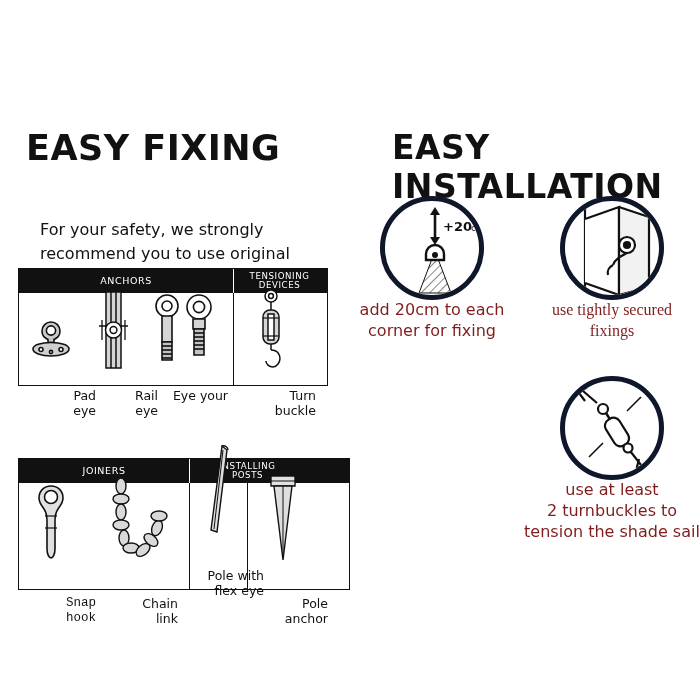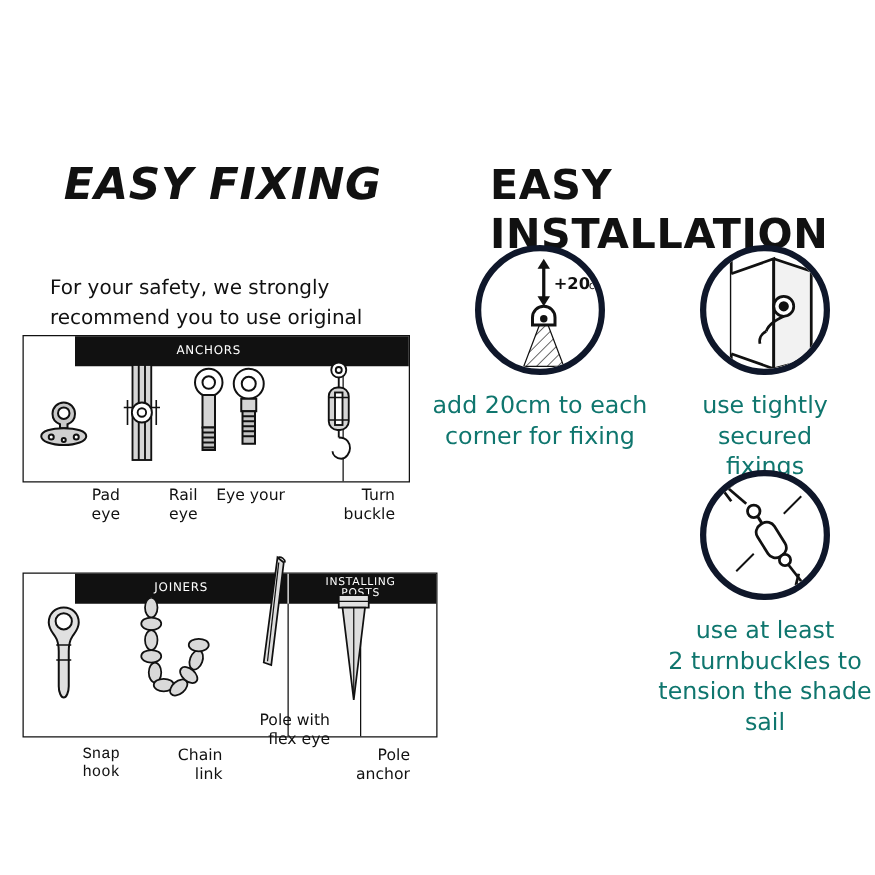--- a/index.html
+++ b/index.html
@@ -23,24 +23,23 @@
 
   
   .col-title {
     position: absolute;
     font-family: "DejaVu Sans", sans-serif;
     font-weight: bold;
     letter-spacing: 0.5px;
     color: #111111;
   }
   #title-left {
-    left: 51px;
+    left: 26px;
     top: 128px;
     font-size: 35px;
-    font-style: italic;
   }
   #title-right {
     left: 392px;
     top: 128px;
     font-size: 33px;
   }
 
   
   .safety-note {
     position: absolute;
@@ -50,21 +49,20 @@
     font-size: 16px;
     line-height: 1.5;
     color: #111111;
   }
 
   .panel {
     position: absolute;
     border: 1.6px solid #111111;
     box-sizing: border-box;
     background: #ffffff;
-    padding-left: 41px;
   }
   #panel-anchors { left: 18px; top: 268px; width: 310px; height: 118px; }
   #panel-joiners { left: 18px; top: 458px; width: 332px; height: 132px; }
 
   .panel-head {
     display: flex;
     height: 24px;
     background: #111111;
     color: #ffffff;
   }
@@ -146,45 +144,45 @@
     height: 104px;
     border: 5px solid #0f172a;
     border-radius: 50%;
     margin: 0 auto;
     position: relative;
     overflow: hidden;
     background: #ffffff;
     box-sizing: border-box;
   }
   .step .cap {
-    margin-top: 12px;
-    font-size: 19px;
+    font-size: 16px;
     line-height: 1.3;
-    color: #0f766e;
+    color: #7f1d1d;
   }
   #step-1 { left: 344px; top: 196px; }
-  #step-2 { left: 524px; top: 196px; }
+  #step-2 { left: 524px; top: 196px; font-family: Liberation Serif, serif; }
   #step-3 { left: 344px; top: 376px; }
   #step-4 { left: 524px; top: 376px; }
 
   svg { display: block; }
 </style>
 </head>
 <body>
 
 <div class="page">
 
   <div class="col-title" id="title-left">EASY FIXING</div>
   <div class="col-title" id="title-right">EASY INSTALLATION</div>
 
   <div class="safety-note">For your safety, we strongly recommend you to use original Platinum mounting materials</div>
 
   <div class="panel" id="panel-anchors">
     <div class="panel-head">
       <div class="seg seg-a">ANCHORS</div>
+      <div class="seg seg-b divider">TENSIONING<br>DEVICES</div>
     </div>
     <div class="panel-body">
       <div class="vsplit"></div>
     </div>
   </div>
 
   <div class="item" id="it-pad">
     <div class="art">
       <svg width="58" height="54" viewBox="0 0 58 54">
         <g fill="none" stroke="#111" stroke-width="1.6">

